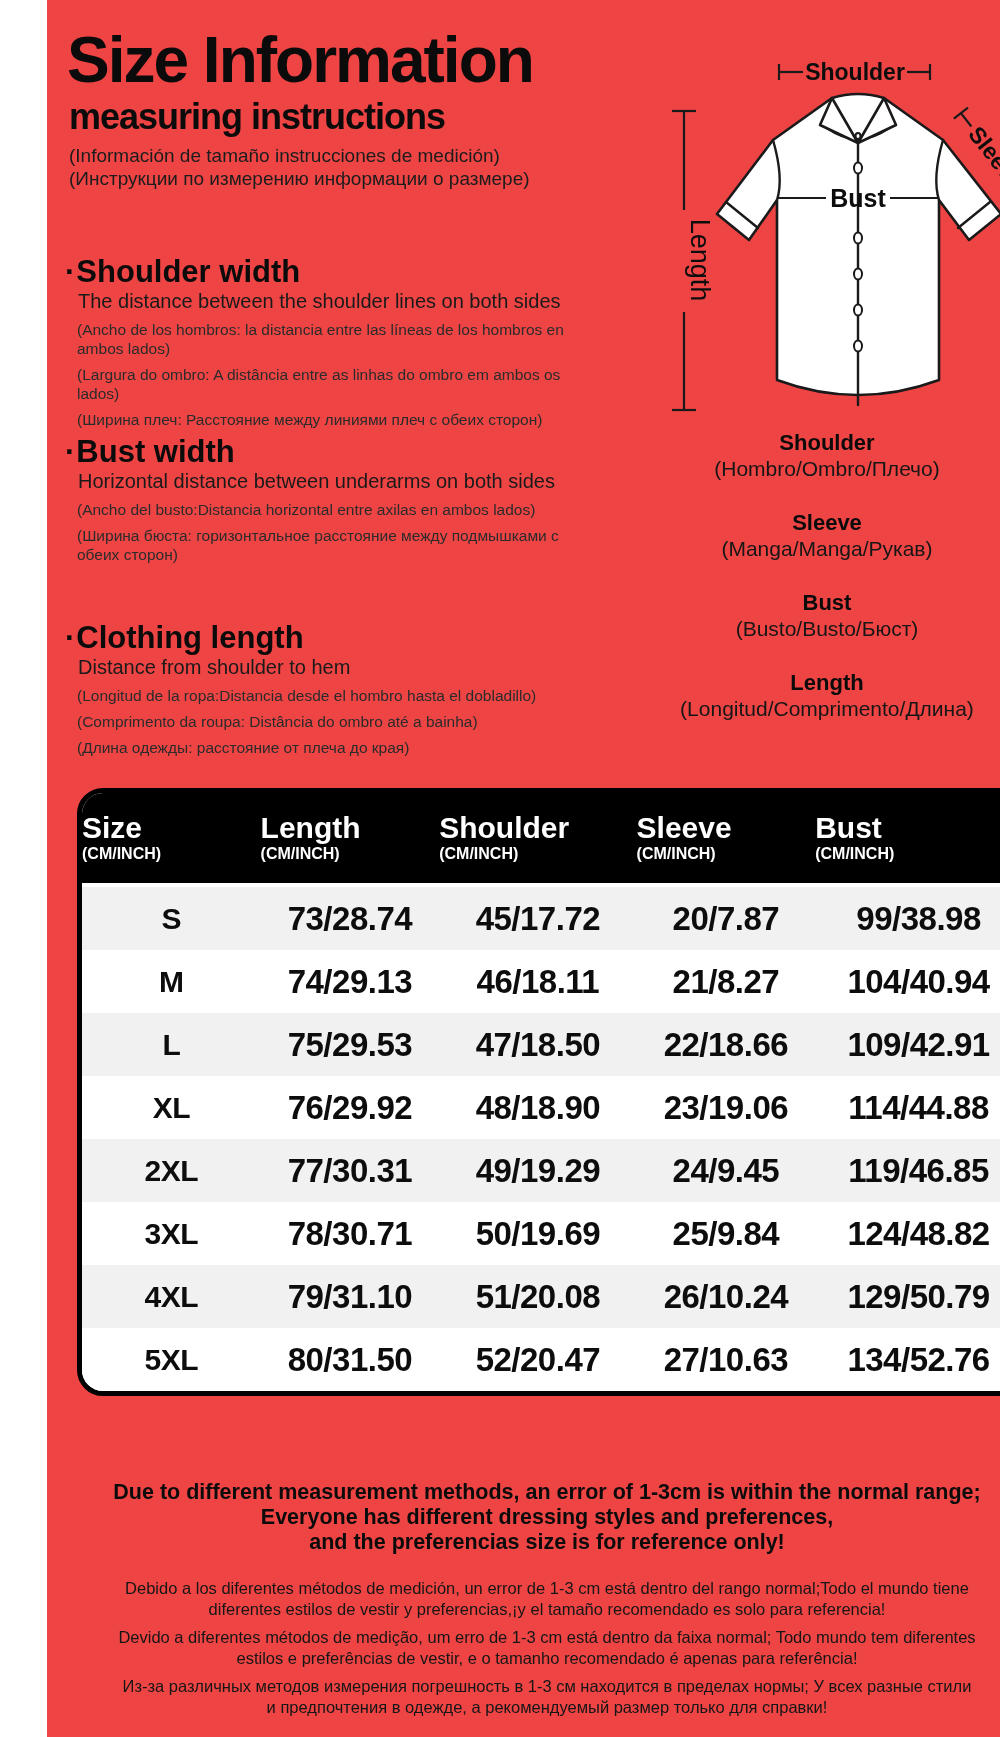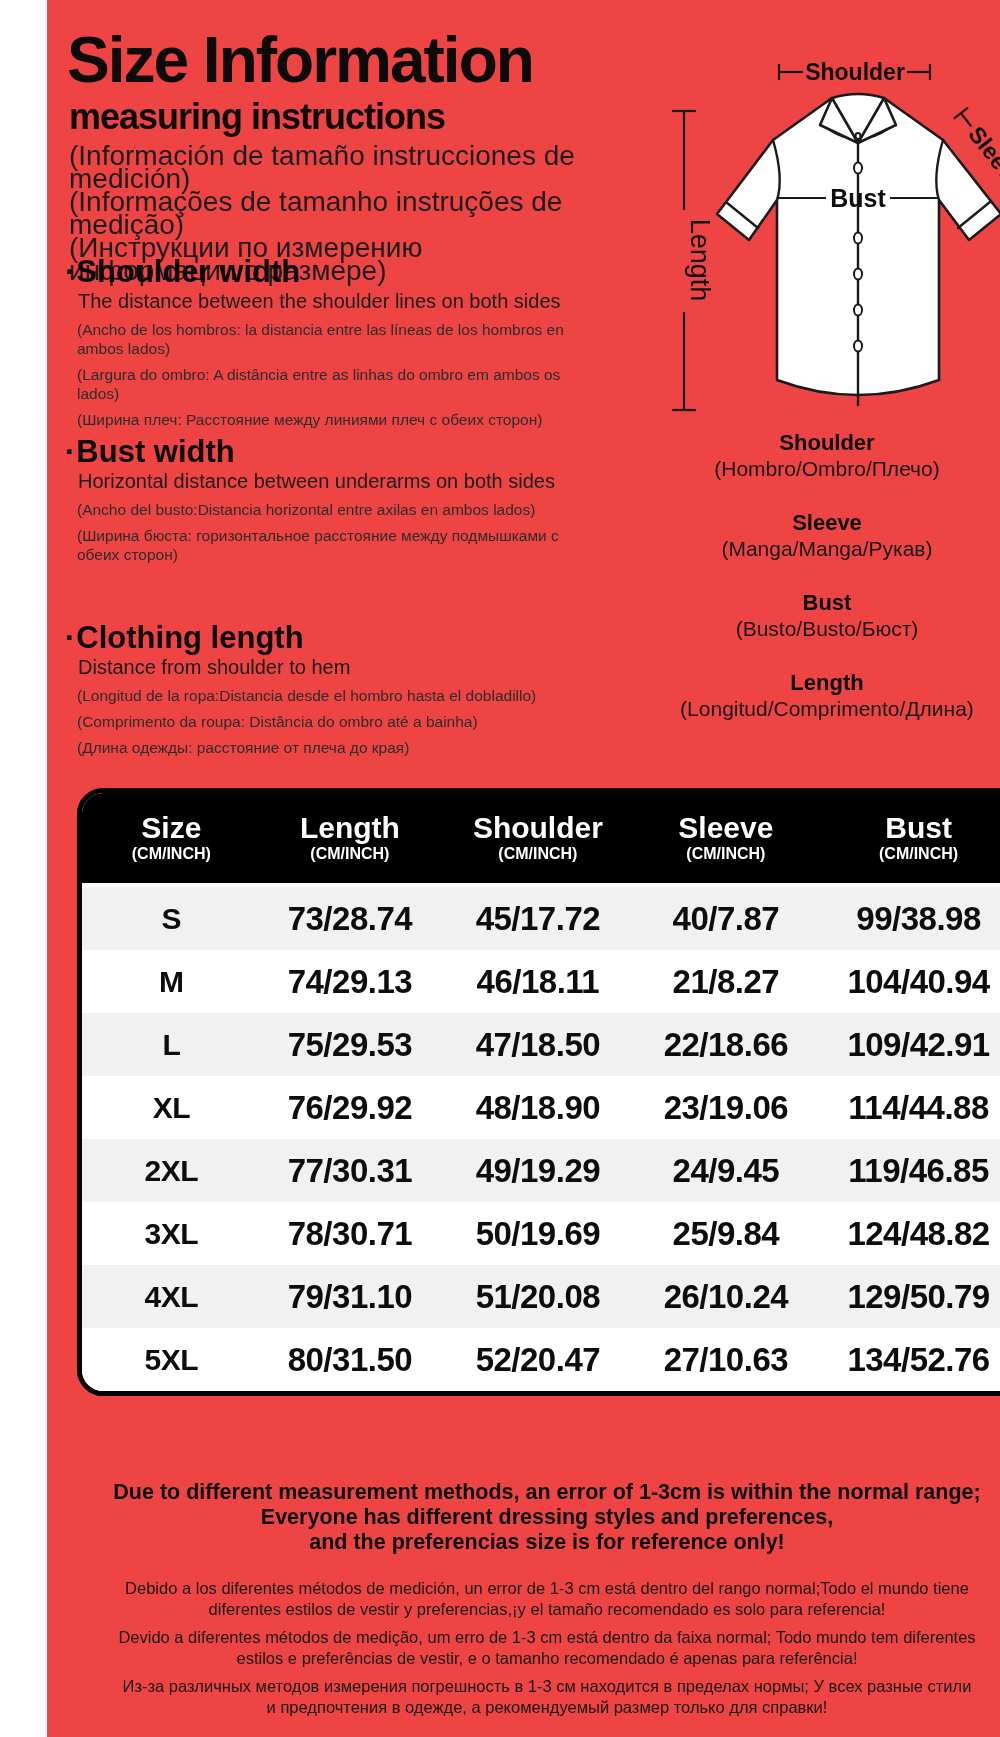--- a/index.html
+++ b/index.html
@@ -4,21 +4,21 @@
 <style>
   html,body{margin:0;padding:0;background:#ffffff;}
   .page{
     position:relative;width:1000px;height:1737px;background:#ef4444;overflow:hidden;
     font-family:"Liberation Sans","DejaVu Sans",sans-serif;color:#111;margin-left:47px;
   }
   
   .intro{position:absolute;left:20px;top:26px;width:530px;}
   .intro h1{margin:0;font-size:64px;line-height:68px;font-weight:800;letter-spacing:-2px;color:#0b0b0b;}
   .intro h2{margin:2px 0 0 2px;font-size:36px;line-height:42px;font-weight:800;letter-spacing:-1px;color:#0b0b0b;}
-  .intro p{margin:0 0 0 2px;font-size:28px;line-height:23px;color:#1c1c1c;}
+  .intro p{margin:0 0 0 2px;font-size:19px;line-height:23px;color:#1c1c1c;}
   .intro p:first-of-type{margin-top:6px;}
   
   .section{position:absolute;left:18px;width:506px;}
   .section h3{margin:0;font-size:31px;line-height:36px;font-weight:800;color:#0b0b0b;display:flex;align-items:center;}
   .section h3 .bullet{font-size:31px;margin-right:1px;}
   .section .desc{margin:0;padding-left:13px;font-size:20px;line-height:22px;color:#1a1a1a;}
   .section .tr{margin:8px 0 0 0;padding-left:12px;font-size:15.5px;line-height:19px;color:#2b2b2b;}
   .section .tr + .tr{margin-top:7px;}
   .sec-1{top:254px;}
   .sec-2{top:434px;}
@@ -40,21 +40,21 @@
   .legend p{margin:0;font-size:21px;line-height:25px;color:#161616;}
   
   .size-table{
     position:absolute;left:30px;top:788px;width:940px;
     border:5px solid #000;border-radius:26px;overflow:hidden;background:#fff;
   }
   .thead{
     display:grid;grid-template-columns:19% 19% 21% 19% 22%;
     background:#000;color:#fff;height:90px;align-items:center;border-bottom:4px solid #fff;
   }
-  .th{text-align:center;}
+  .th{text-align:left;}
   .th-label{font-size:30px;font-weight:700;line-height:32px;}
   .th-unit{font-size:16px;font-weight:700;line-height:20px;}
   .trow{
     display:grid;grid-template-columns:19% 19% 21% 19% 22%;
     height:63px;align-items:center;background:#fff;
   }
   .trow.alt{background:#f1f1f1;}
   .td{text-align:center;font-size:33px;font-weight:700;letter-spacing:-0.5px;color:#0d0d0d;}
   .td.size{font-size:30px;font-weight:800;}
   
@@ -68,21 +68,20 @@
 </style>
 </head>
 <body>
 
 <div class="page">
 
   <header class="intro">
     <h1>Size Information</h1>
     <h2>measuring instructions</h2>
     <p>(Información de tamaño instrucciones de medición)</p>
-    <p>(Informações de tamanho instruções de medição)</p>
     <p>(Инструкции по измерению информации о размере)</p>
   </header>
 
   <section class="section sec-1">
     <h3>
         <span class="bullet">·</span>
         <span>Shoulder width</span>
       </h3>
     <p class="desc">The distance between the shoulder lines on both sides</p>
     <p class="tr">(Ancho de los hombros: la distancia entre las líneas de los hombros en ambos lados)</p>
@@ -209,21 +208,21 @@
       <div class="th">
         <div class="th-label">Bust</div>
         <div class="th-unit">(CM/INCH)</div>
       </div>
     </div>
 
     <div class="trow alt">
       <div class="td size">S</div>
       <div class="td">73/28.74</div>
       <div class="td">45/17.72</div>
-      <div class="td">40/7.87</div>
+      <div class="td">20/7.87</div>
       <div class="td">99/38.98</div>
     </div>
     <div class="trow">
       <div class="td size">M</div>
       <div class="td">74/29.13</div>
       <div class="td">46/18.11</div>
       <div class="td">21/8.27</div>
       <div class="td">104/40.94</div>
     </div>
     <div class="trow alt">

